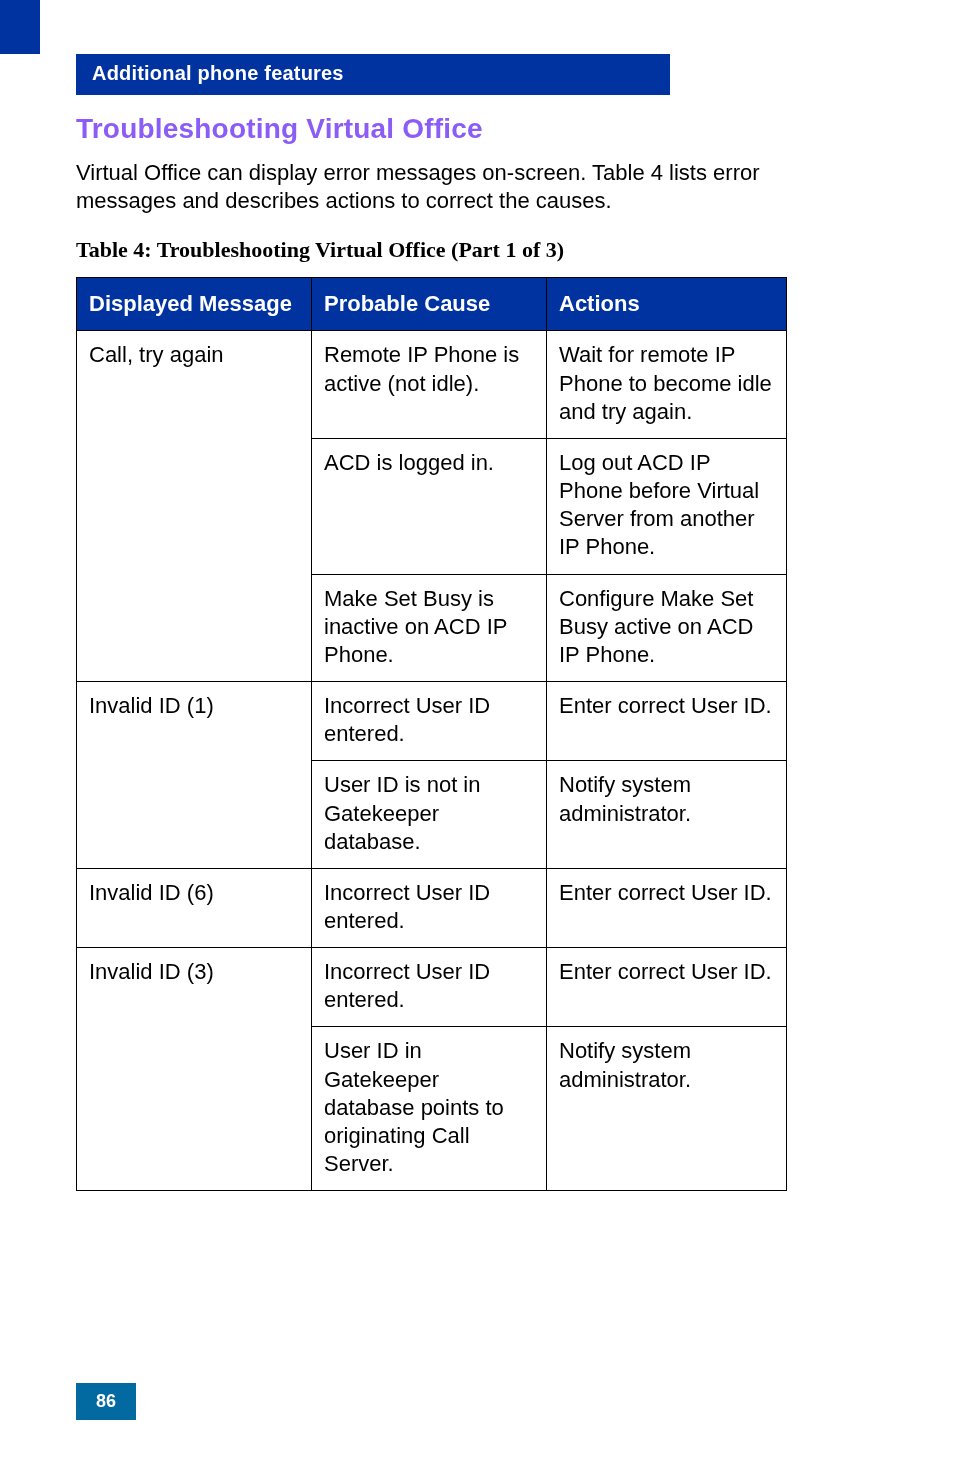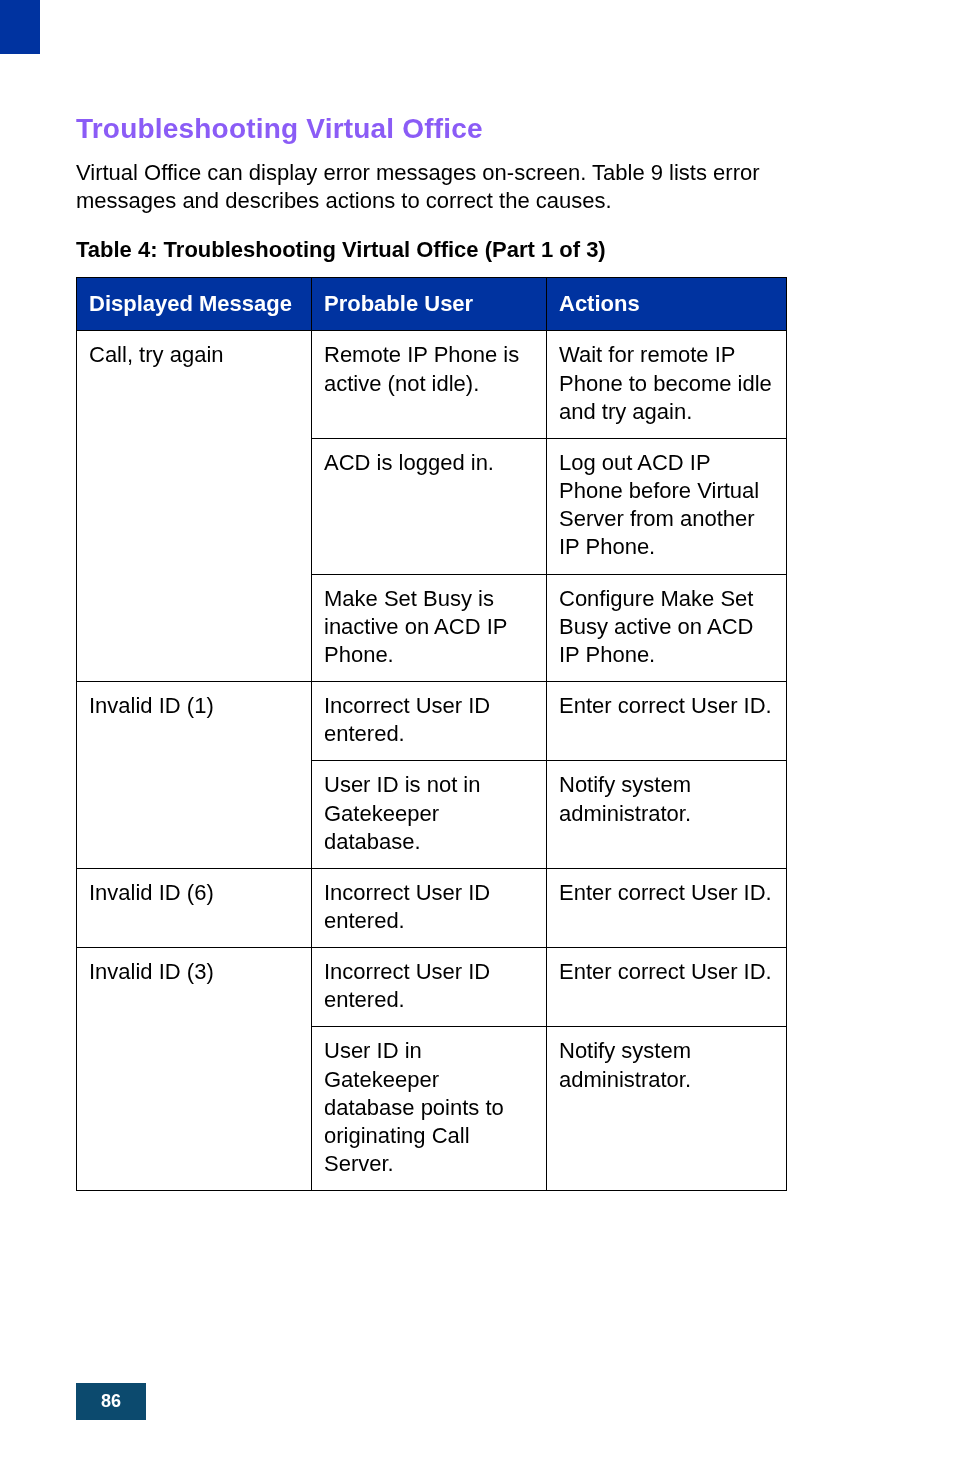--- a/index.html
+++ b/index.html
@@ -50,21 +50,21 @@
     font-size: 28px;
     margin: 0 0 14px 0;
     letter-spacing: 0.2px;
   }
   .intro {
     font-size: 22px;
     line-height: 1.28;
     margin: 0 0 22px 0;
   }
   .caption {
-    font-family: Liberation Sans, sans-serif;
+    font-family: Liberation Serif, serif;
     font-weight: 900;
     font-size: 22px;
     margin: 0 0 14px 0;
   }
   table.troubleshoot {
     border-collapse: collapse;
     width: 710px;
     table-layout: fixed;
     padding-left: 20px;
   }
@@ -84,51 +84,52 @@
     padding: 12px 12px 12px 12px;
   }
   col.c1 { width: 235px; }
   col.c2 { width: 235px; }
   col.c3 { width: 240px; }
 
   .footer {
     position: absolute;
     left: 76px;
     bottom: 55px;
-    width: 70px;
-    background: #0c4a6e;
+    width: 60px;
+    background: #0369a1;
     color: #fff;
     font-weight: bold;
     font-size: 18px;
     text-align: center;
     padding: 8px 0 8px 0;
   }
 </style>
 </head>
 <body>
 
 <div class="page">
   <div class="left-bar"></div>
 
+  <div class="section-header">Additional phone features</div>
 
   <div class="content">
     <h2 class="h2">Troubleshooting Virtual Office</h2>
-    <p class="intro">Virtual Office can display error messages on-screen. Table 9 lists error messages and describes actions to correct the causes.</p>
+    <p class="intro">Virtual Office can display error messages on-screen. Table 4 lists error messages and describes actions to correct the causes.</p>
     <p class="caption">Table 4: Troubleshooting Virtual Office (Part 1 of 3)</p>
 
     <table class="troubleshoot">
       <colgroup>
         <col class="c1">
           <col class="c2">
           <col class="c3">
       </colgroup>
       <thead>
         <tr>
           <th>Displayed Message</th>
-          <th>Probable User</th>
+          <th>Probable Cause</th>
           <th>Actions</th>
         </tr>
       </thead>
       <tbody>
         <tr>
           <td rowspan="3">Call, try again</td>
           <td>Remote IP Phone is active (not idle).</td>
           <td>Wait for remote IP Phone to become idle and try again.</td>
         </tr>
         <tr>

